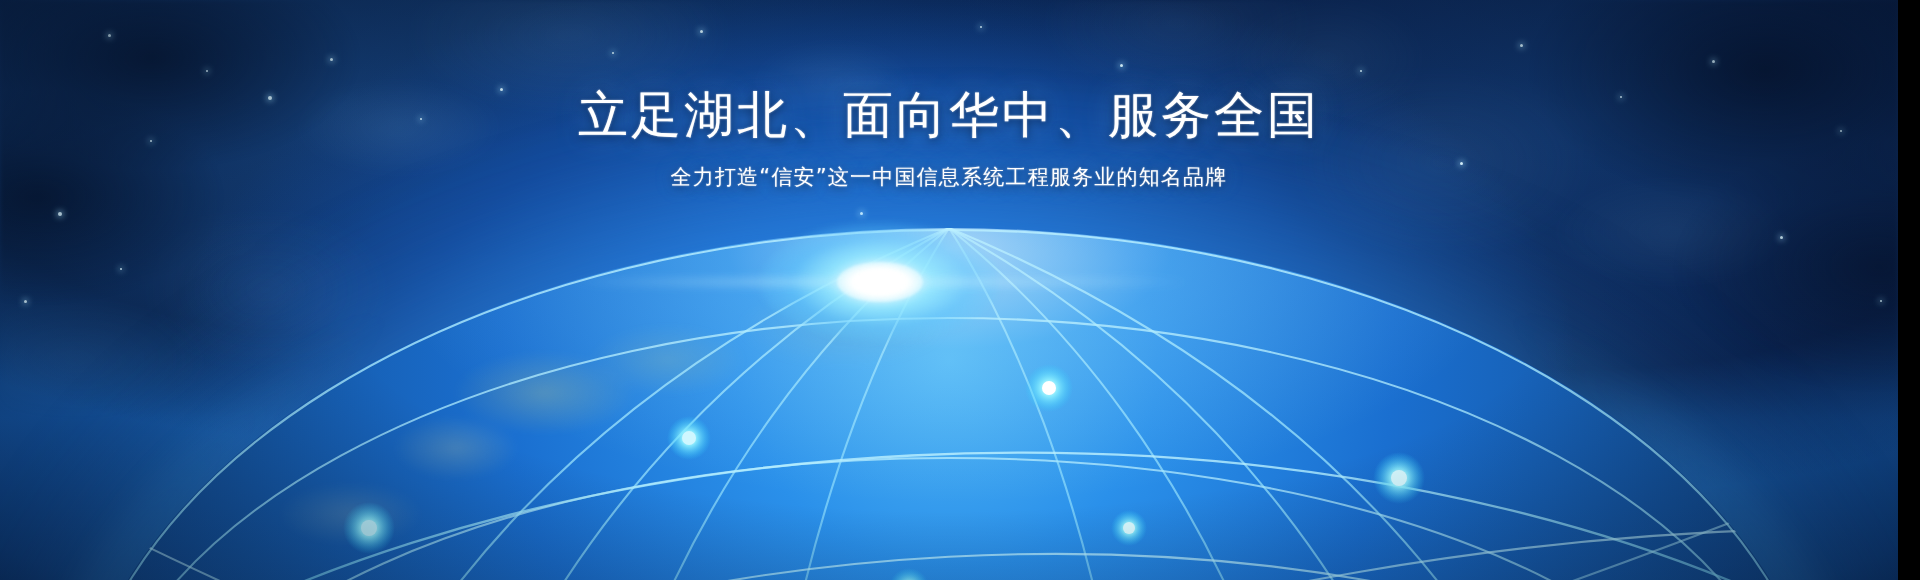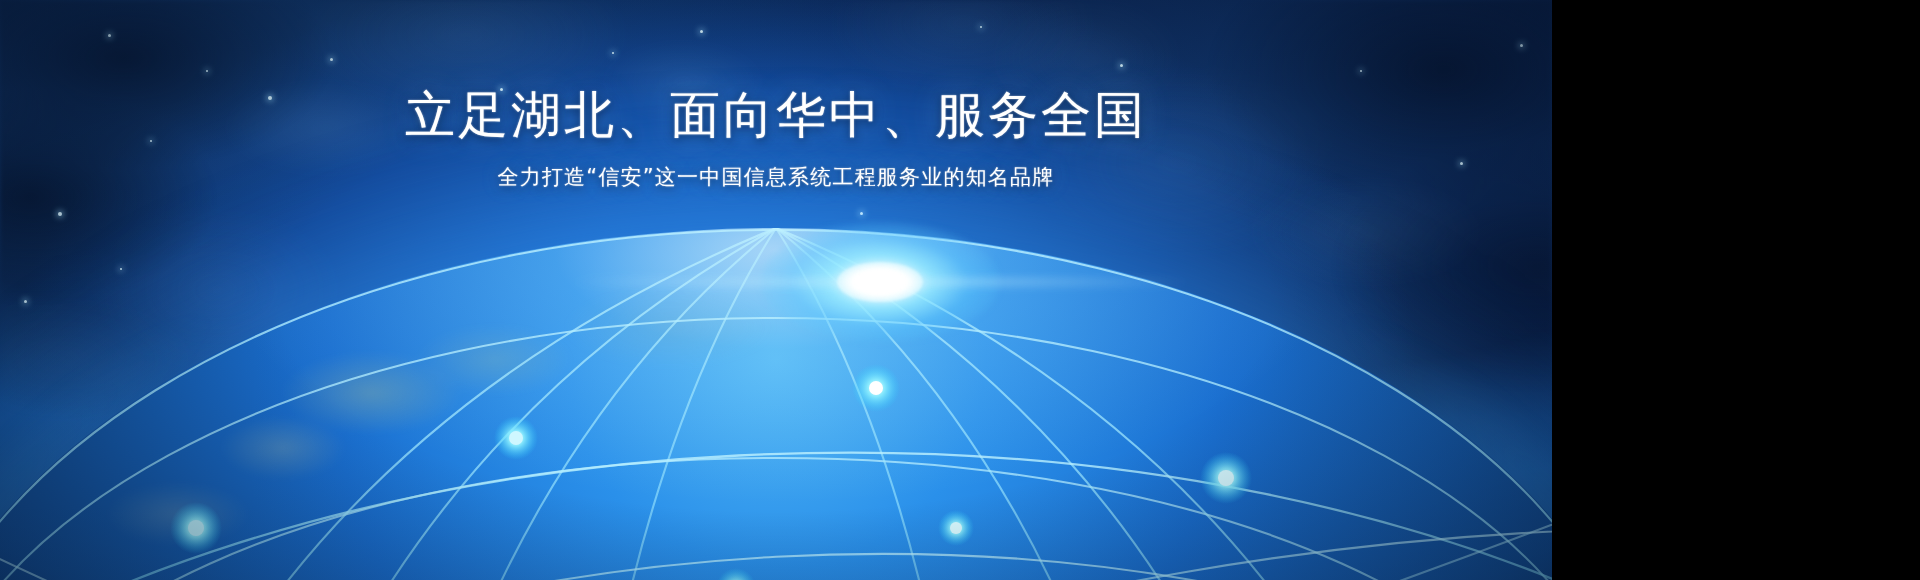--- a/index.html
+++ b/index.html
@@ -7,21 +7,21 @@
     margin: 0;
     padding: 0;
     background: #000;
   }
   body {
     font-family: "Liberation Sans", "DejaVu Sans", sans-serif;
   }
 
   .banner {
     position: relative;
-    width: 1552px;
+    width: 1898px;
     height: 580px;
     overflow: hidden;
     background: #0b2a5c;
   }
 
   
   .bg-base {
     position: absolute;
     inset: 0;
     background:

